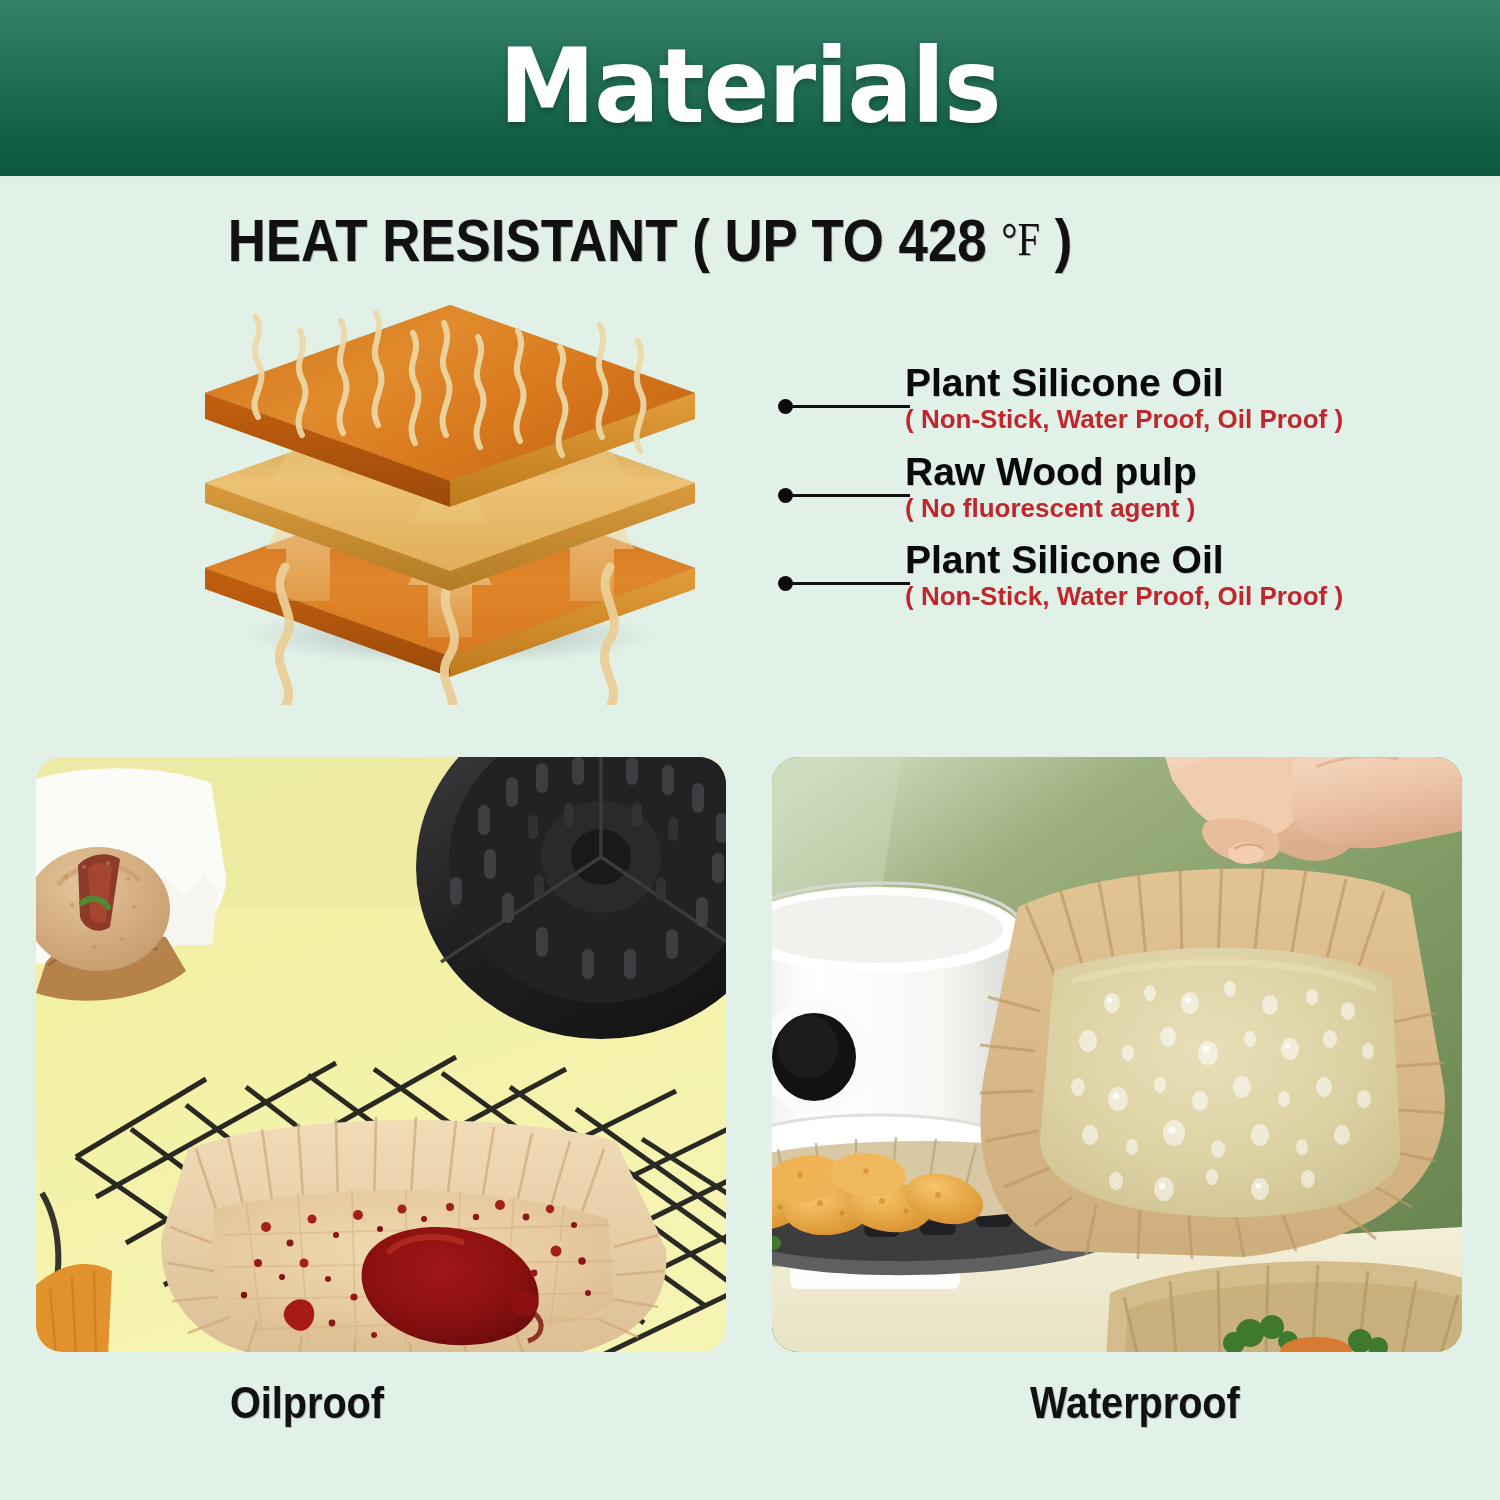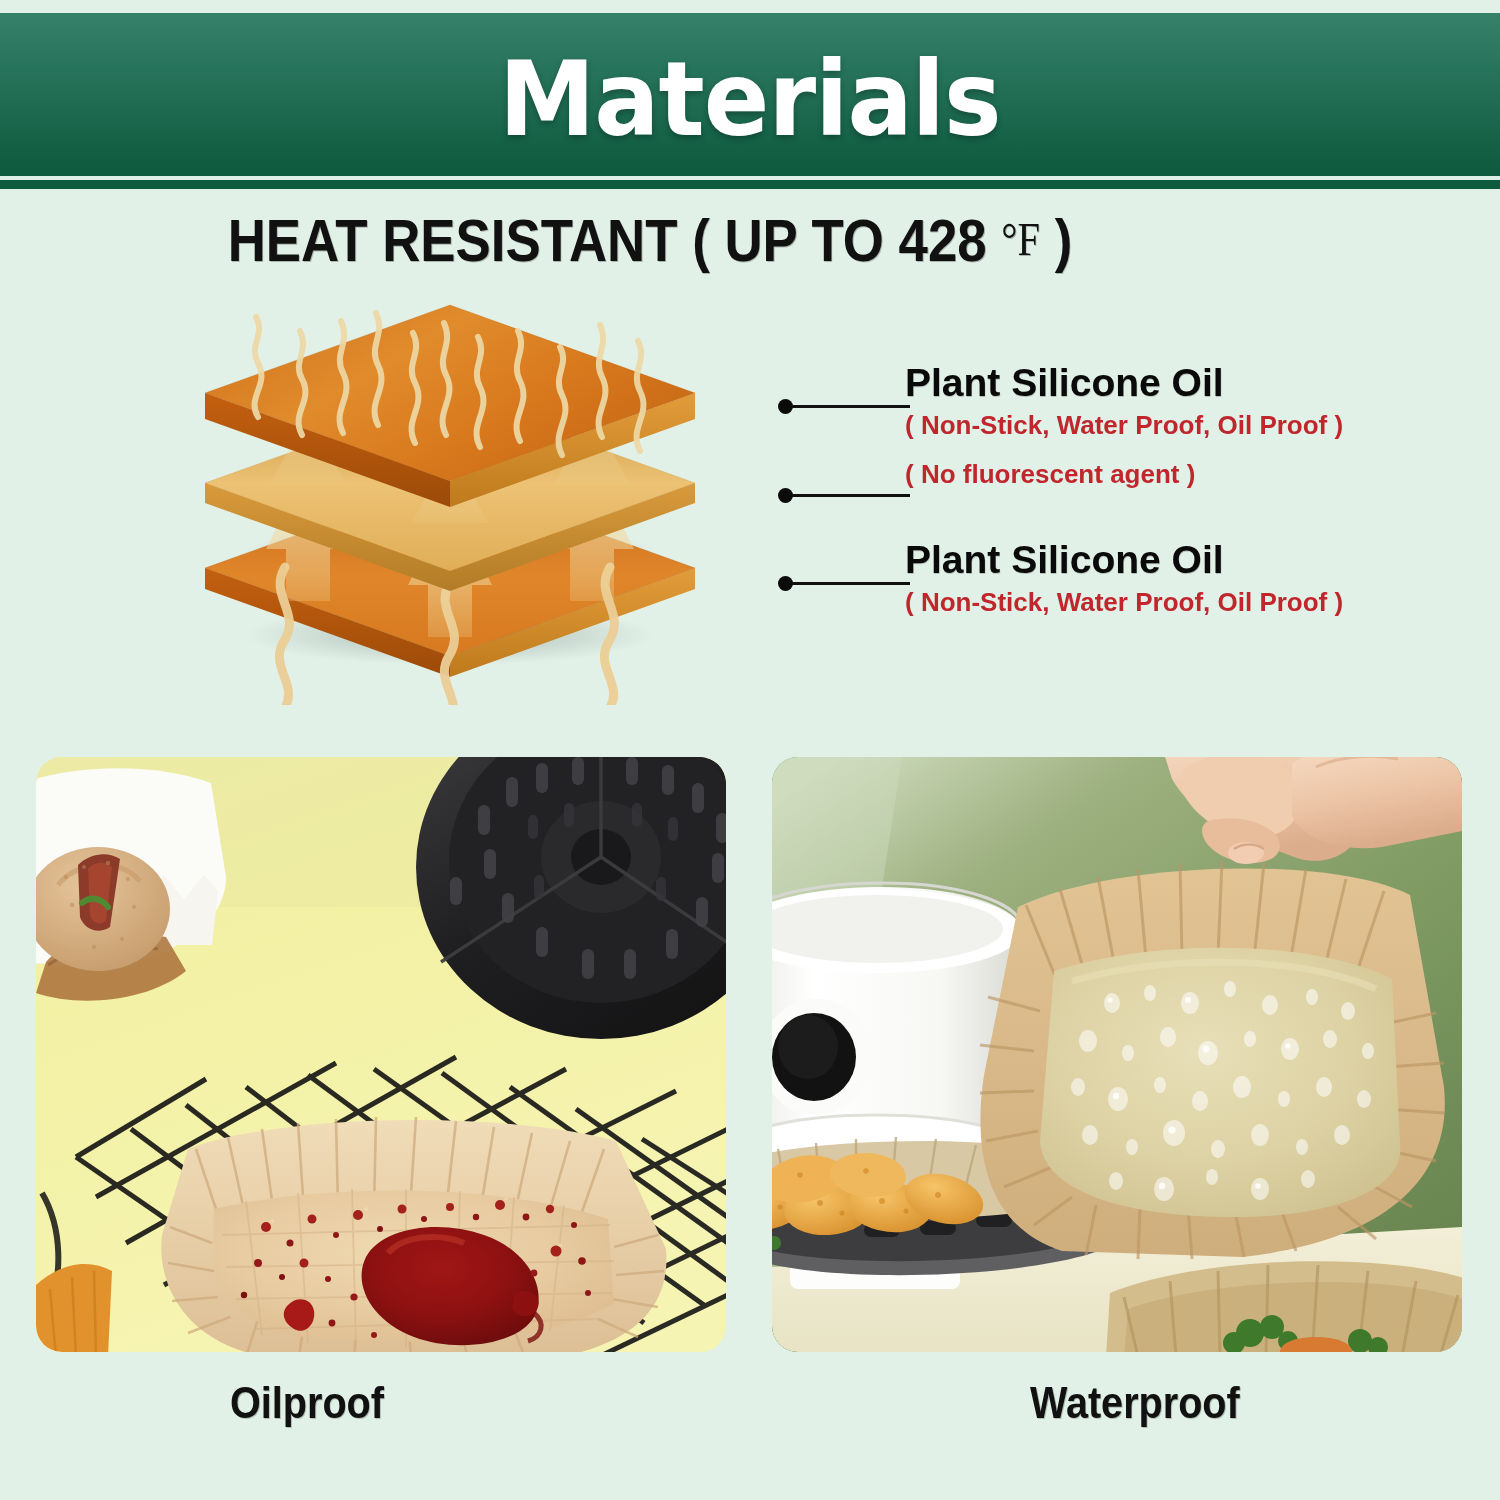--- a/index.html
+++ b/index.html
@@ -6,21 +6,21 @@
   body{
     width:1500px;height:1500px;
     background:#e2f1e8;
     font-family:"Liberation Sans", sans-serif;
     overflow:hidden;
     position:relative;
   }
 
   
   #header{
-    position:absolute;left:0;top:13px;width:1500px;height:176px;
+    position:absolute;left:0;top:0;width:1500px;height:176px;
     background:linear-gradient(180deg,#35816a 0%,#2b7760 22%,#1d6a50 55%,#0f5c41 85%,#0d5a3f 100%);
     display:flex;align-items:center;justify-content:center;
     overflow:hidden;
   }
   #header-title{
     color:#ffffff;
     font-size:104px;
     font-weight:700;
     letter-spacing:-1px;
     transform:scaleX(0.93);
@@ -61,21 +61,21 @@
     position:absolute;
     left:905px;
   }
   .callout .c-title{
     font-size:39px;font-weight:700;color:#0a0a0a;line-height:1.02;
     white-space:nowrap;font-family:"Liberation Sans",sans-serif;
     text-shadow:0.5px 0.5px 0 rgba(0,0,0,.2);
   }
   .callout .c-sub{
     font-size:26px;font-weight:700;color:#c0262c;line-height:1.05;
-    margin-top:9px;white-space:nowrap;font-family:"Liberation Sans",sans-serif;
+    margin-top:3px;white-space:nowrap;font-family:"Liberation Sans",sans-serif;
   }
   #callout-1{top:363px;}
   #callout-2{top:452px;}
   #callout-3{top:540px;}
 
   .leader{
     position:absolute;height:3px;background:#111;
   }
   .dot{
     position:absolute;width:15px;height:15px;border-radius:50%;
@@ -230,20 +230,21 @@
 
 <div class="dot" style="left:778px;top:576px;"></div>
 <div class="leader" style="left:792px;top:582px;width:118px;"></div>
 
 <div class="callout" id="callout-1">
   <div class="c-title">Plant Silicone Oil</div>
   <div class="c-sub">( Non-Stick, Water Proof, Oil Proof )</div>
 </div>
 
 <div class="callout" id="callout-2">
+  <div class="c-title">Raw Wood pulp</div>
   <div class="c-sub">( No fluorescent agent )</div>
 </div>
 
 <div class="callout" id="callout-3">
   <div class="c-title">Plant Silicone Oil</div>
   <div class="c-sub">( Non-Stick, Water Proof, Oil Proof )</div>
 </div>
 
 <div class="photo" id="photo-left">
 <svg width="690" height="595" viewBox="0 0 690 595" xmlns="http://www.w3.org/2000/svg">

